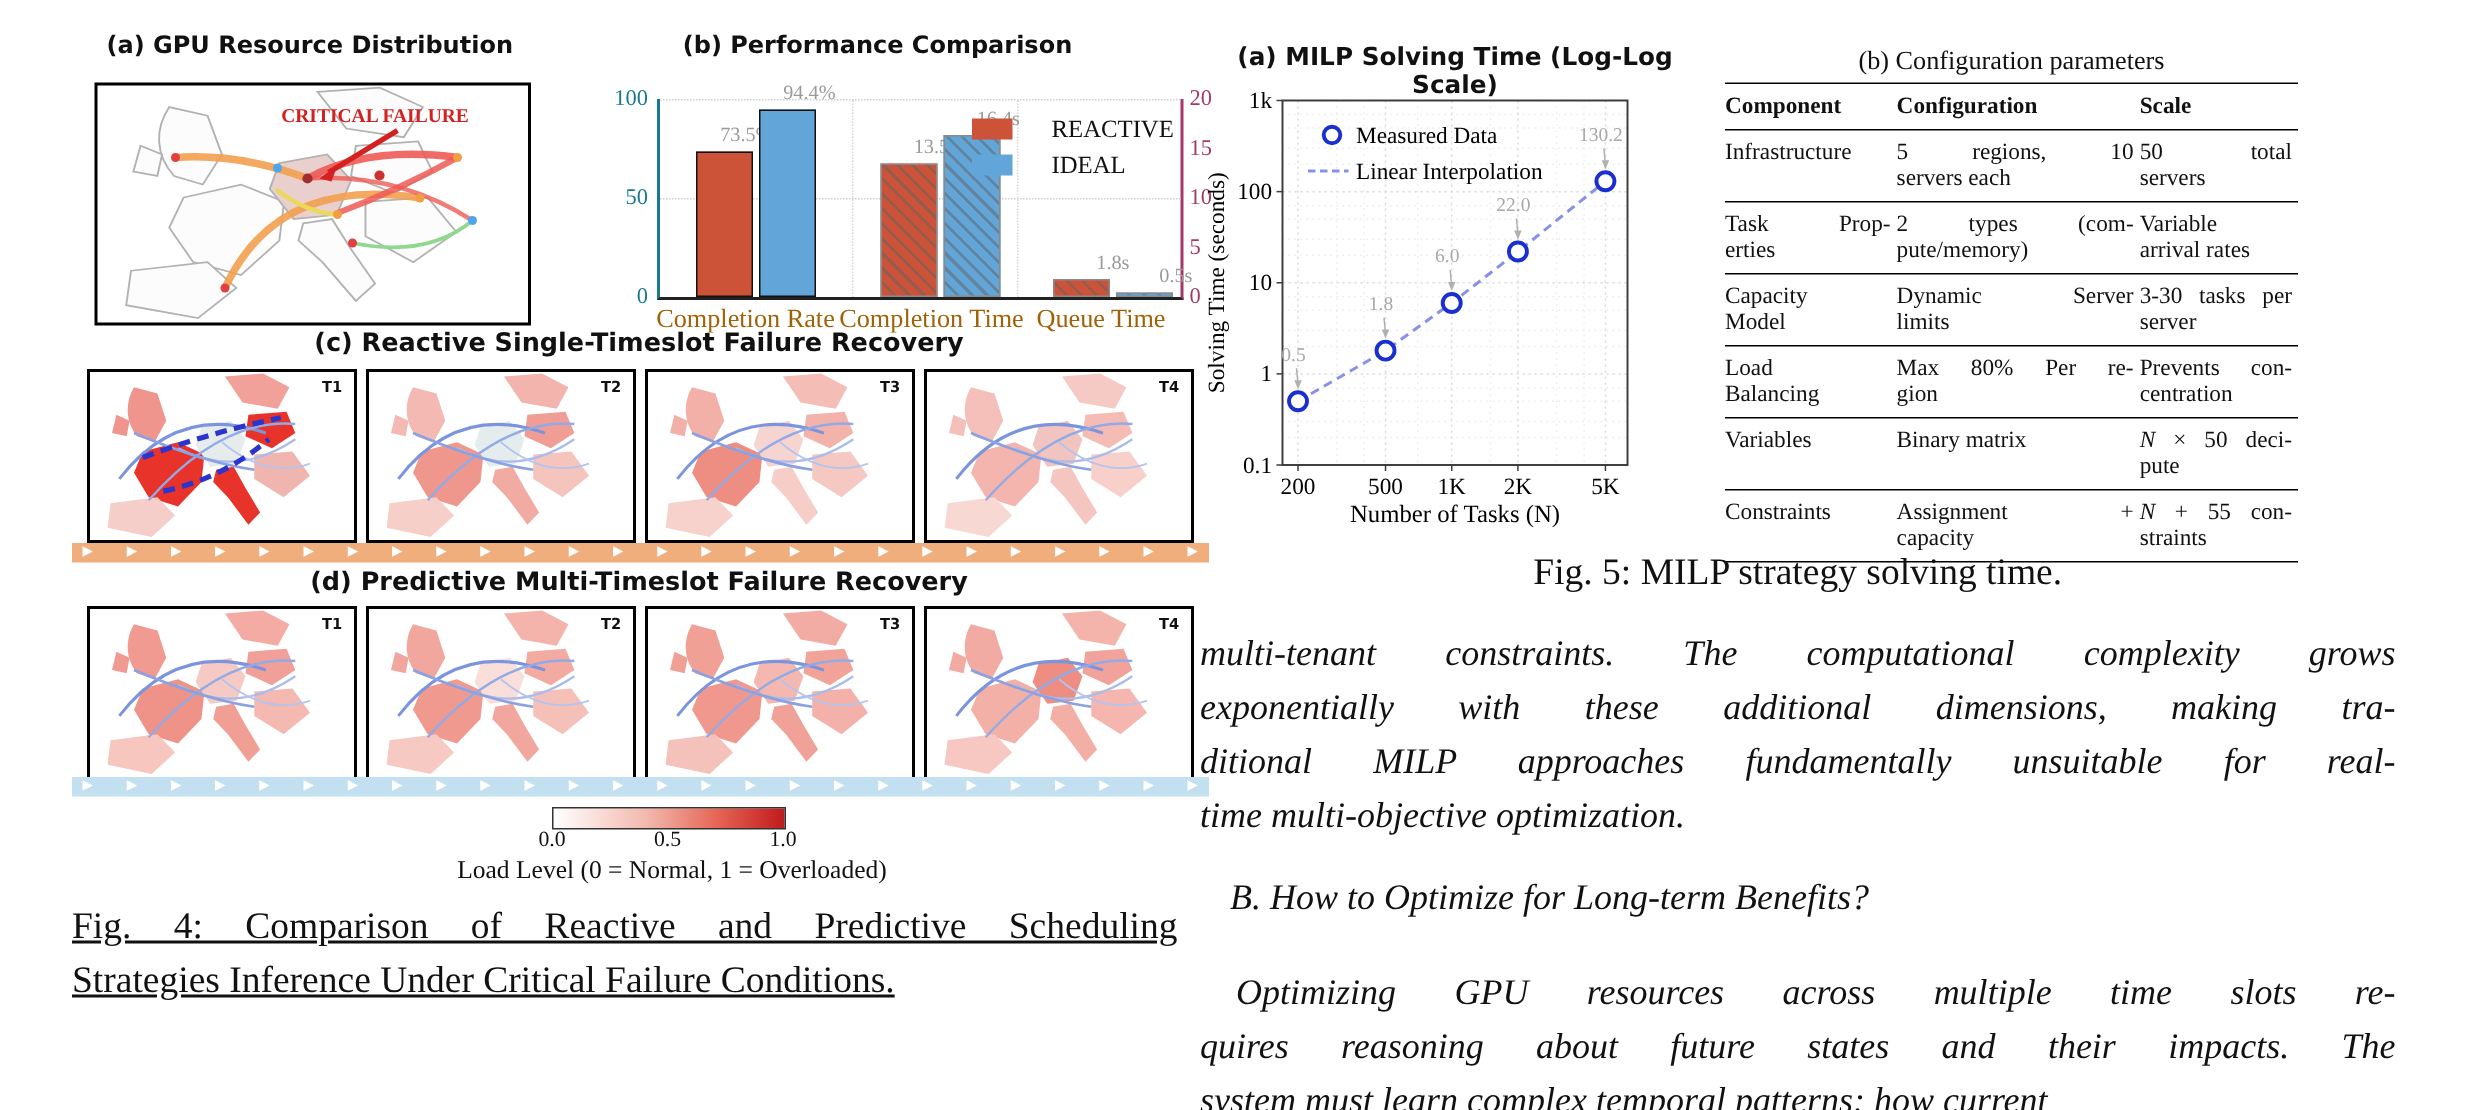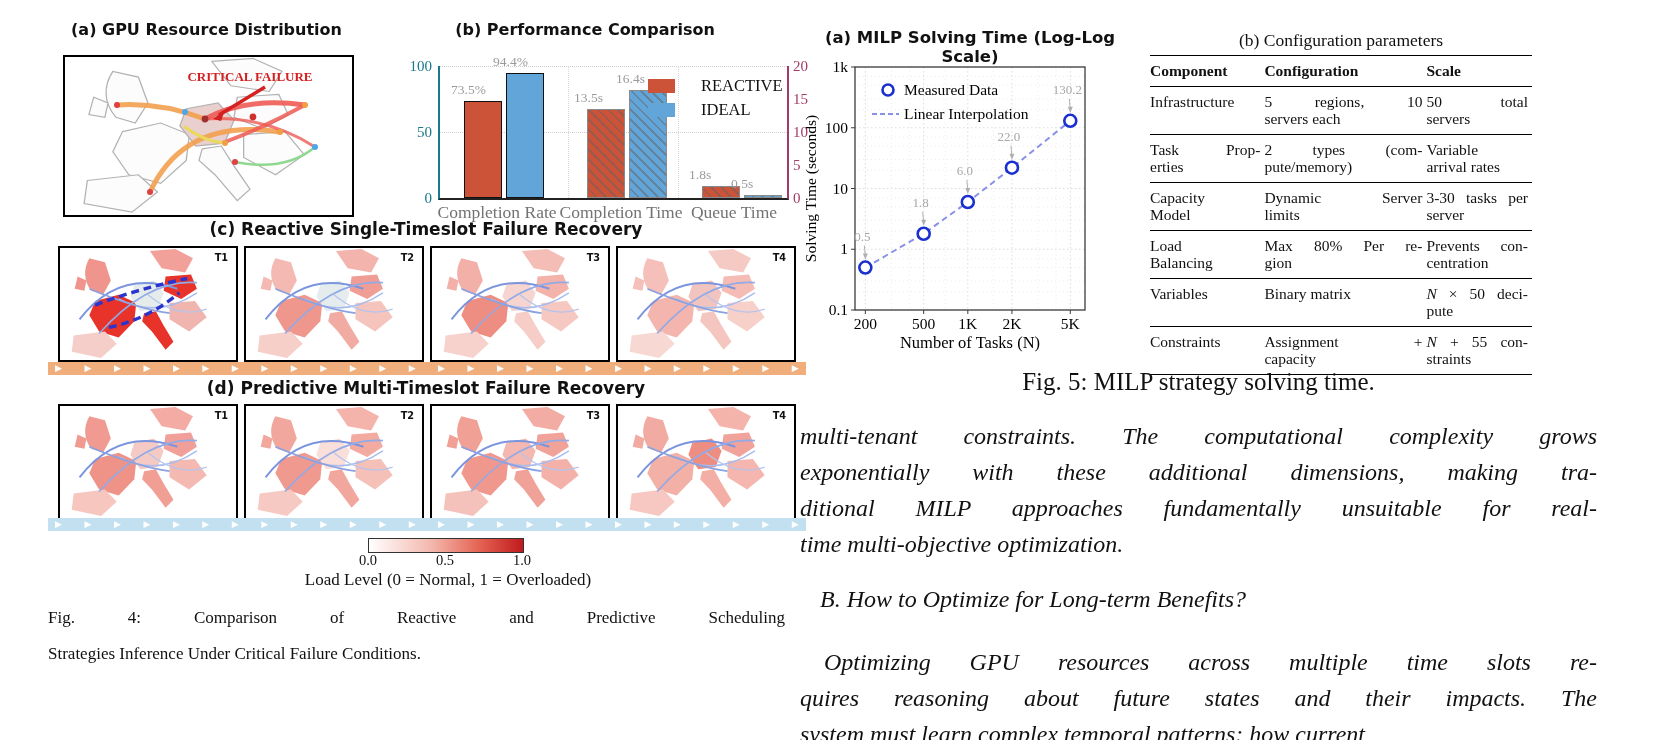--- a/index.html
+++ b/index.html
@@ -21,34 +21,34 @@
 
   
   #bc-plot{left:438px;top:66px;width:347px;height:132px;
            border-left:2px solid #17798b;border-bottom:2px solid #222;border-right:2px solid #a43a67;}
   .gridh{position:absolute;left:0;width:100%;border-top:1px dotted #cfcfcf;height:0;}
   .gridv{position:absolute;top:0;height:100%;border-left:1px dotted #d8d8d8;width:0;}
   .bar{position:absolute;bottom:0;width:38px;box-sizing:border-box;}
   .bar.solid{border:1.6px solid #111;}
   .bar.hatch{border:1px solid #8a8a8a;
      background-image:repeating-linear-gradient(45deg,rgba(255,255,255,0) 0 5px,rgba(105,105,105,.55) 5px 7px);}
-  .vlabel{position:absolute;width:64px;text-align:left;font-size:13.5px;color:#9a9a9a;}
+  .vlabel{position:absolute;width:64px;text-align:right;font-size:13.5px;color:#9a9a9a;}
   .ticklab{position:absolute;font-size:15px;}
   .tleft{color:#17798b;text-align:right;width:34px;}
   .tright{color:#a43a67;text-align:left;width:34px;}
-  .catlab{position:absolute;width:170px;text-align:center;font-size:17.5px;color:#737373;}
+  .catlab{position:absolute;width:170px;text-align:center;font-size:17.5px;color:#a16207;}
   .legrow{position:absolute;display:flex;align-items:center;gap:26px;}
   .legsw{width:27px;height:14px;display:inline-block;}
   .legtxt{font-size:16.5px;}
 
   
   .cbar{left:368px;top:538px;width:154px;height:13px;border:1px solid #333;
         background:linear-gradient(90deg,#ffffff 0%,#f3b9ae 40%,#e46252 72%,#c01a1d 100%);}
   .cbtick{position:absolute;top:552px;width:40px;text-align:center;font-size:14.5px;}
-  .caption{font-size:17px;line-height:36px;}
+  .caption{font-size:25px;line-height:36px;text-decoration:underline;}
   .jline{text-align:justify;text-align-last:justify;}
   .jend{text-align:justify;text-align-last:left;}
 
   
   svg text{font-family:"Liberation Serif",serif;}
   .tbl{border-collapse:collapse;width:382px;font-size:15.5px;line-height:17px;}
   .tbl td,.tbl th{vertical-align:top;padding:6px 4px 7px 0;text-align:left;}
   .tbl thead th{border-top:1.8px solid #000;border-bottom:1.2px solid #000;font-weight:bold;}
   .tbl tbody td{border-bottom:1.2px solid #000;}
   .tbl tbody tr:last-child td{border-bottom:1.8px solid #000;}

